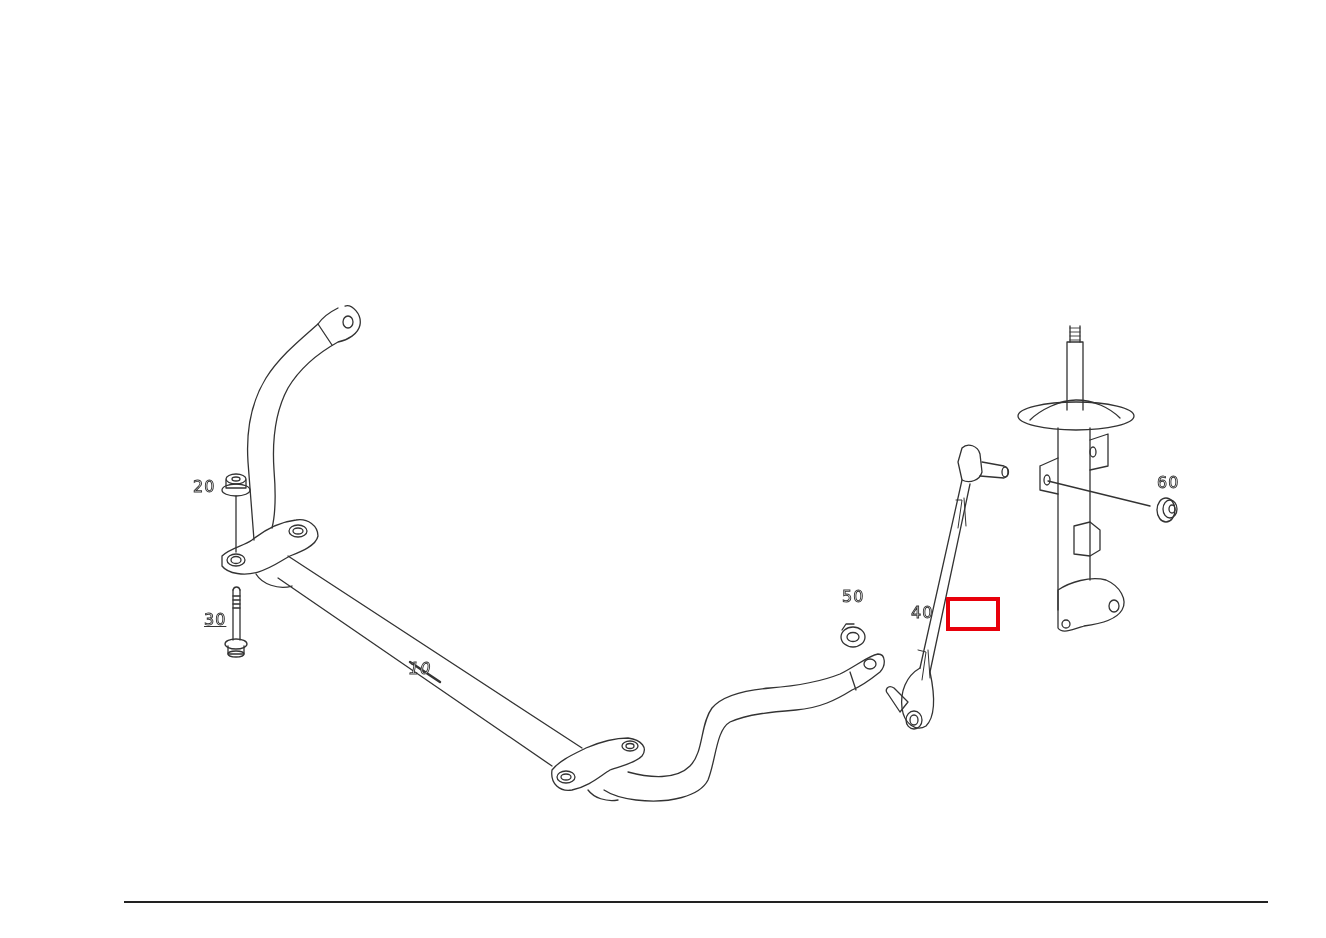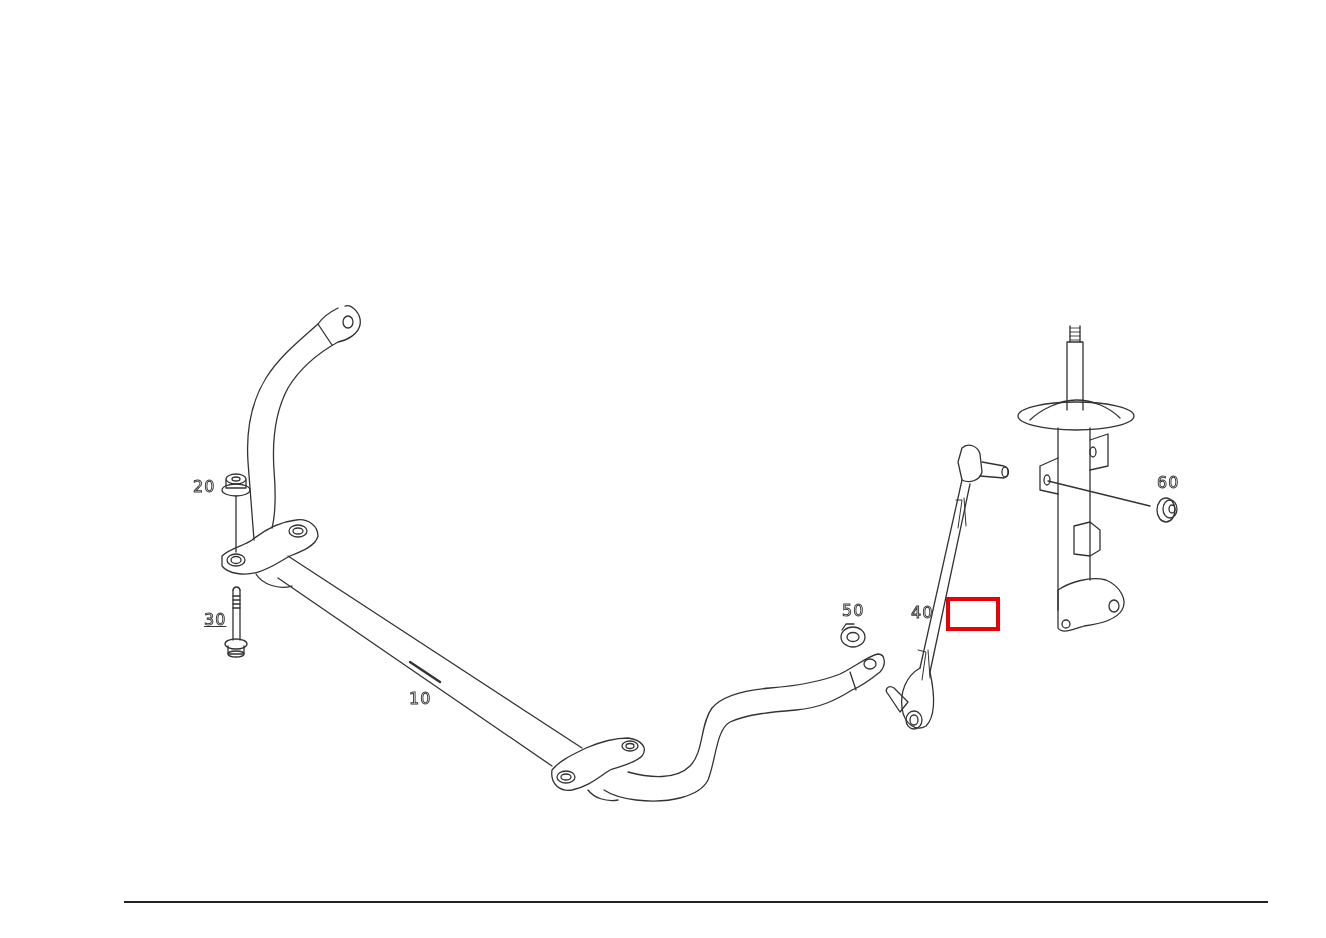--- a/index.html
+++ b/index.html
@@ -99,22 +99,22 @@
     <path d="M1048 481 L 1150 506"></path>
   </g>
 
   <g>
     <ellipse cx="1166" cy="510" rx="9" ry="12"></ellipse>
     <ellipse cx="1170" cy="509" rx="7" ry="9"></ellipse>
     <ellipse cx="1172" cy="509" rx="3" ry="4"></ellipse>
   </g>
 </svg>
 
-<div class="callout" style="left:409px; top:689px;">10</div>
+<div class="callout" style="left:409px; top:659px;font-style:italic;">10</div>
 <div class="callout" style="left:193px; top:477px;">20</div>
 <div class="callout" style="left:204px; top:610px;text-decoration:underline;">30</div>
 <div class="callout" style="left:911px; top:603px;">40</div>
-<div class="callout" style="left:842px; top:601px;">50</div>
+<div class="callout" style="left:842px; top:587px;">50</div>
 <div class="callout" style="left:1157px; top:473px;">60</div>
 
 <div class="highlight" style="left:946px; top:597px; width:54px; height:34px;"></div>
 
 <div class="footer-rule"></div>
 
 </body></html>

